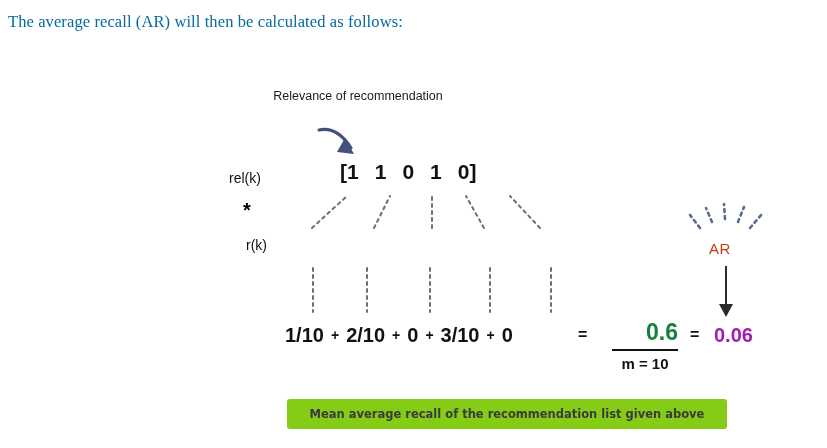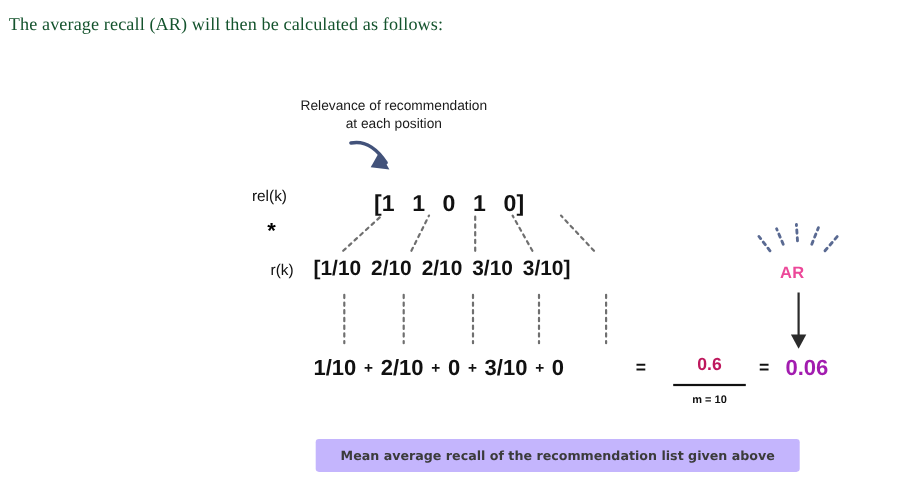--- a/index.html
+++ b/index.html
@@ -16,21 +16,21 @@
     -webkit-font-smoothing: antialiased;
   }
 
   
   #intro-text {
     position: absolute;
     left: 8px;
     top: 12px;
     font-family: "Liberation Serif", serif;
     font-size: 16.5px;
-    color: #14532d;
+    color: #0369a1;
     letter-spacing: 0.1px;
     white-space: nowrap;
   }
 
   
   #figure {
     position: absolute;
     left: 0;
     top: 0;
     width: 827px;
@@ -79,21 +79,21 @@
   .mathrow {
     position: absolute;
     font-family: "Liberation Sans", sans-serif;
     font-weight: 700;
     color: #111111;
     white-space: nowrap;
   }
 
   #rel-array {
     left: 340px;
-    top: 174px;
+    top: 160px;
     font-size: 21px;
     letter-spacing: 0px;
   }
   #rel-array span.cellgap { display: inline-block; width: 16px; }
 
   #rk-array {
     left: 285px;
     top: 234px;
     font-size: 19px;
   }
@@ -136,77 +136,78 @@
   #fraction {
     position: absolute;
     left: 612px;
     top: 320px;
     width: 66px;
     text-align: center;
   }
   #fraction .numer {
     font-family: "Liberation Sans", sans-serif;
     font-weight: 700;
-    font-size: 16px;
-    color: #be185d;
+    font-size: 23px;
+    color: #15803d;
     line-height: 24px;
+    text-align: right;
   }
   #fraction .bar {
     height: 2px;
     background: #111;
     margin: 5px 0 4px 0;
     width: 66px;
   }
   #fraction .denom {
     font-family: "Liberation Sans", sans-serif;
     font-weight: 700;
-    font-size: 10px;
+    font-size: 15px;
     color: #111;
     line-height: 18px;
   }
 
   #result-value {
     position: absolute;
     left: 714px;
     top: 324px;
     font-family: "Liberation Sans", sans-serif;
     font-weight: 700;
     font-size: 20px;
     color: #a21caf;
   }
 
   #ar-label {
     position: absolute;
     left: 709px;
     top: 240px;
     font-family: "Liberation Sans", sans-serif;
-    font-weight: 700;
+    font-weight: 400;
     font-size: 15px;
-    color: #ec4899;
+    color: #c2410c;
     letter-spacing: 0.5px;
   }
 
   
   #figure-svg {
     position: absolute;
     left: 0;
     top: 0;
     width: 827px;
     height: 448px;
     pointer-events: none;
   }
 
   
   #figure-caption-bar {
     position: absolute;
     left: 287px;
     top: 399px;
     width: 440px;
     height: 30px;
-    background: #c4b5fd;
+    background: #84cc16;
     border-radius: 3px;
   }
   #figure-caption-text {
     position: absolute;
     left: 0;
     top: 0;
     width: 440px;
     height: 30px;
     line-height: 30px;
     text-align: center;
@@ -219,34 +220,30 @@
 </style>
 </head>
 <body>
 
 <div id="intro-text">The average recall (AR) will then be calculated as follows:</div>
 
 <div id="figure">
 
   <div class="cap" id="caption-relevance">
     <div>Relevance of recommendation</div>
-    <div>at each position</div>
   </div>
 
   <div class="row-label" id="label-relk">rel(k)</div>
   <div id="star-mult">*</div>
   <div class="row-label" id="label-rk">r(k)</div>
 
   <div class="mathrow" id="rel-array">
     <span>[</span><span>1</span><span class="cellgap"></span><span>1</span><span class="cellgap"></span><span>0</span><span class="cellgap"></span><span>1</span><span class="cellgap"></span><span>0</span><span>]</span>
   </div>
 
-  <div class="mathrow" id="rk-array">
-    <span>[</span><span>1/10</span><span class="cellgap"></span><span>2/10</span><span class="cellgap"></span><span>2/10</span><span class="cellgap"></span><span>3/10</span><span class="cellgap"></span><span>3/10</span><span>]</span>
-  </div>
 
   <div class="mathrow" id="sum-row">
     <span class="num">1/10</span><span class="plus">+</span><span class="num">2/10</span><span class="plus">+</span><span class="num">0</span><span class="plus">+</span><span class="num">3/10</span><span class="plus">+</span><span class="num">0</span>
   </div>
 
   <div id="eq-1">=</div>
 
   <div id="fraction">
     <div class="numer">0.6</div>
     <div class="bar"></div>

